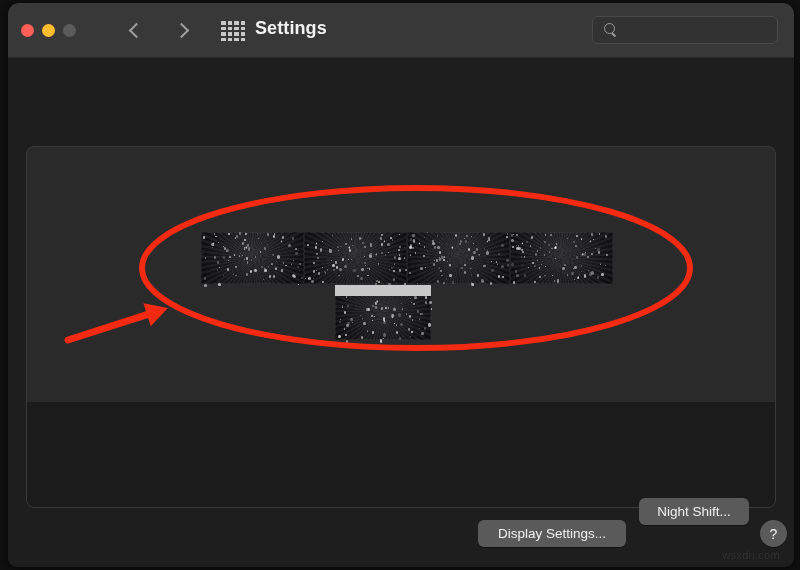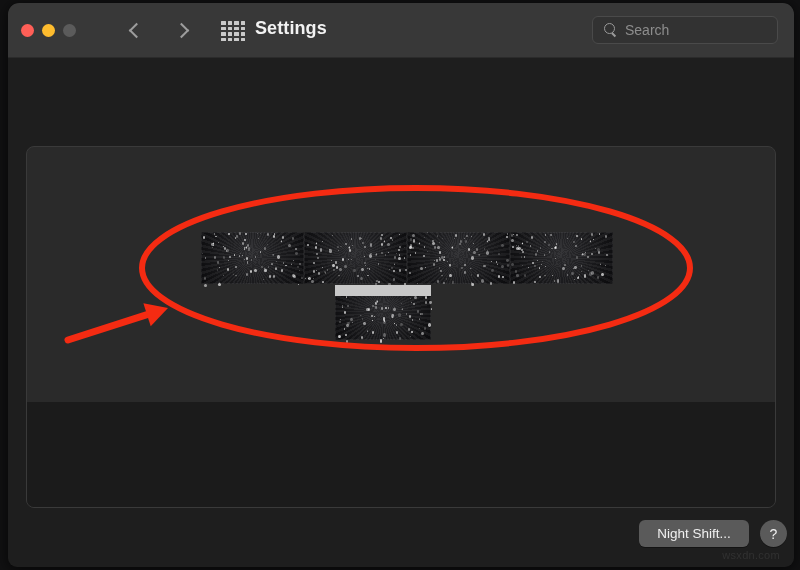--- a/index.html
+++ b/index.html
@@ -168,21 +168,21 @@
     box-shadow:0 1px 0 rgba(0,0,0,.35);
   }
   #add-display-button { left:26px; top:517px; width:124px; padding-right:26px; justify-content:flex-start; padding-left:12px; }
   #add-display-chevron {
     position:absolute; right:3px; top:3px; width:21px; height:21px;
     background:#1a7ef0; border-radius:4px;
     display:flex; align-items:center; justify-content:center;
   }
   #add-display-chevron .c { width:7px; height:7px; border-bottom:1.8px solid #fff; border-right:1.8px solid #fff; transform:rotate(45deg) translate(-1.5px,-1.5px); }
   #display-settings-button { left:470px; top:517px; width:148px; }
-  #night-shift-button      { left:631px; top:517px; width:110px; }
+  #night-shift-button      { left:631px; top:495px; width:110px; }
   #help-button {
     left:752px; top:517px; width:27px; height:27px; border-radius:50%;
     font-size:14px;
   }
 
   #watermark {
     position:absolute; right:14px; bottom:6px;
     color:#313131; font-size:11px; letter-spacing:.3px;
   }
 </style>
@@ -221,21 +221,20 @@
       <i></i>
         <i></i>
         <i></i>
         <i></i>
     </div>
 
     <div id="win-title">Settings</div>
 
     <div id="search-box">
       <span id="search-icon"></span>
-      <input id="search-input" type="text" placeholder="Search" style="">
     </div>
   </div>
 
 
   <div id="arrange-panel">
     <div id="desk-band"></div>
 
     <div id="displays-layer">
         <div class="display" style="left: 174px; top: 85px; width: 103px; height: 52px;">
           <span class="speck" style="width: 2.09944px; height: 2.6243px; left: 88.4389%; top: 10.3621%; opacity: 0.38;"></span>
@@ -671,20 +670,21 @@
           <span class="speck" style="width: 1.88658px; height: 2.35823px; left: 40.9742%; top: 9.80057%; opacity: 0.64;"></span>
           <span class="speck" style="width: 2.50193px; height: 3.12741px; left: 63.1092%; top: 83.6989%; opacity: 0.78;"></span>
           <span class="speck" style="width: 0.717293px; height: 0.896616px; left: 68.499%; top: 33.1595%; opacity: 0.4;"></span>
           <div class="menubar"></div>
         </div>
       </div>
 
   </div>
 
 
+  <button class="btn" id="display-settings-button">Display Settings...</button>
 
   <button class="btn" id="night-shift-button">Night Shift...</button>
 
   <button class="btn" id="help-button">?</button>
 
   <div id="watermark">wsxdn.com</div>
 </div>
 
 <svg id="annot-svg">
   <ellipse id="annot-ellipse" fill="none" stroke-width="6" cx="416" cy="268" rx="274" ry="80" stroke="#f42b12"></ellipse>

